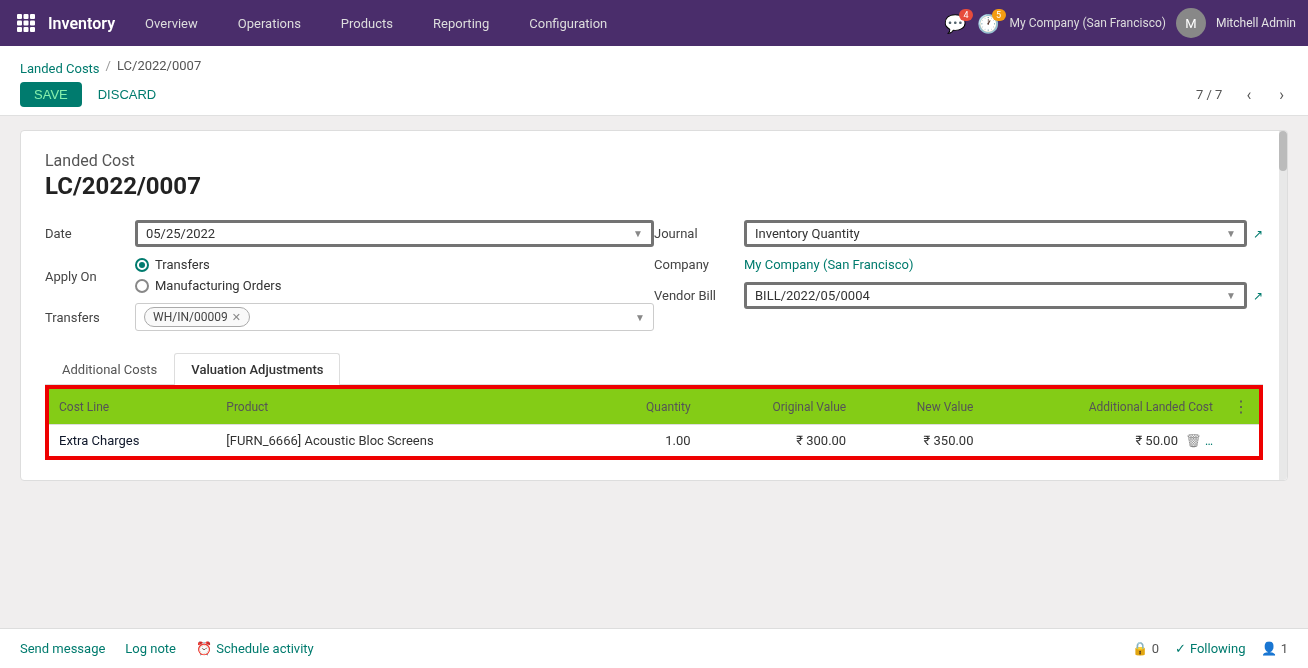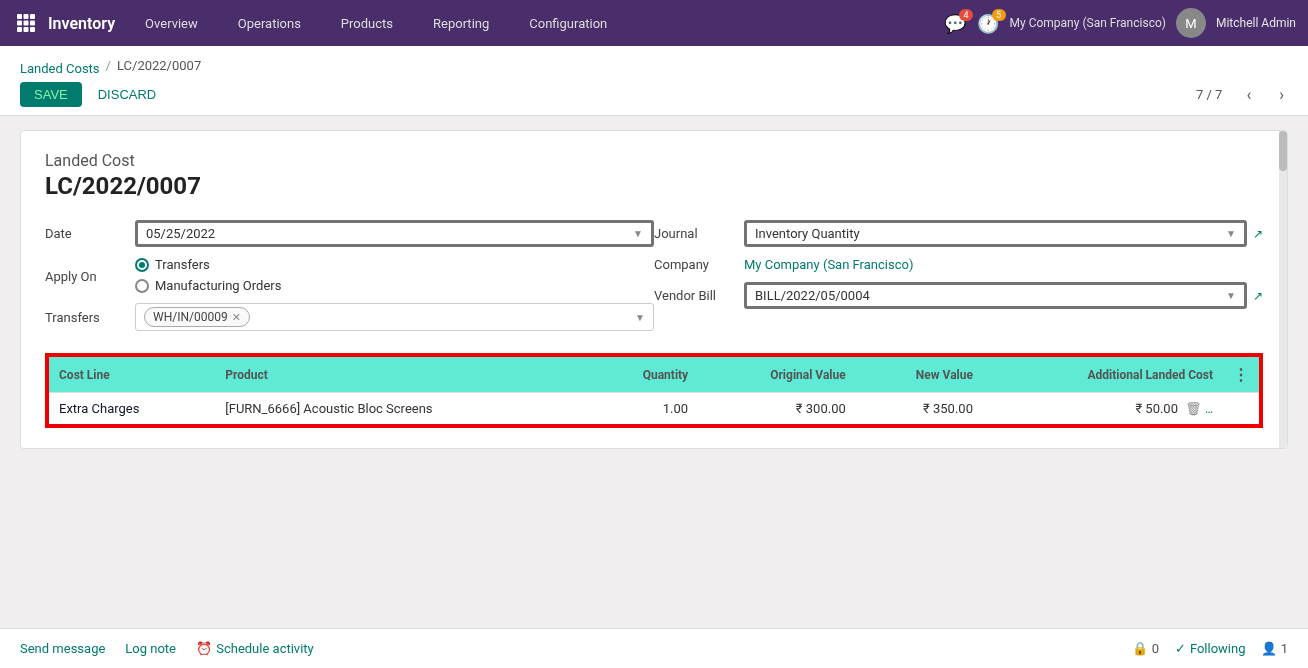--- a/index.html
+++ b/index.html
@@ -142,21 +142,21 @@
     }
     .tab.active { background: #fff; border-color: #ddd; color: #333; font-weight: 500; }
 
     
     .valuation-table {
       width: 100%; border-collapse: collapse; margin-top: 0;
       border: 2px solid #e00; border-radius: 0;
     }
     .valuation-table th {
       text-align: left; padding: 8px 10px; font-size: 12px; color: #555;
-      font-weight: 700; border-bottom: 1px solid #ddd; background: #5eead4;
+      font-weight: 400; border-bottom: 1px solid #ddd; background: #84cc16;
     }
     .valuation-table td {
       padding: 8px 10px; font-size: 13px; color: #333; border-bottom: 1px solid #f0f0f0;
     }
     .valuation-table td.cost-line { color: #0f172a; }
     .valuation-table td.number { text-align: right; }
     .valuation-table .trash-icon { color: #888; cursor: pointer; font-size: 13px; margin-left: 4px; }
 
     
     .table-wrapper {
@@ -307,20 +307,24 @@
           <span class="field-label">Vendor Bill</span>
           <div class="field-value">
             <span class="field-value-text">BILL/2022/05/0004</span>
             <span class="field-dropdown-arrow">▼</span>
           </div>
           <span class="field-ext-link">↗</span>
         </div>
       </div>
     </div>
 
+    <div class="tabs">
+      <div class="tab">Additional Costs</div>
+      <div class="tab active">Valuation Adjustments</div>
+    </div>
 
     <div class="table-wrapper">
       <table class="valuation-table">
         <thead>
           <tr>
             <th>Cost Line</th>
             <th>Product</th>
             <th style="text-align:right;">Quantity</th>
             <th style="text-align:right;">Original Value</th>
             <th style="text-align:right;">New Value</th>

